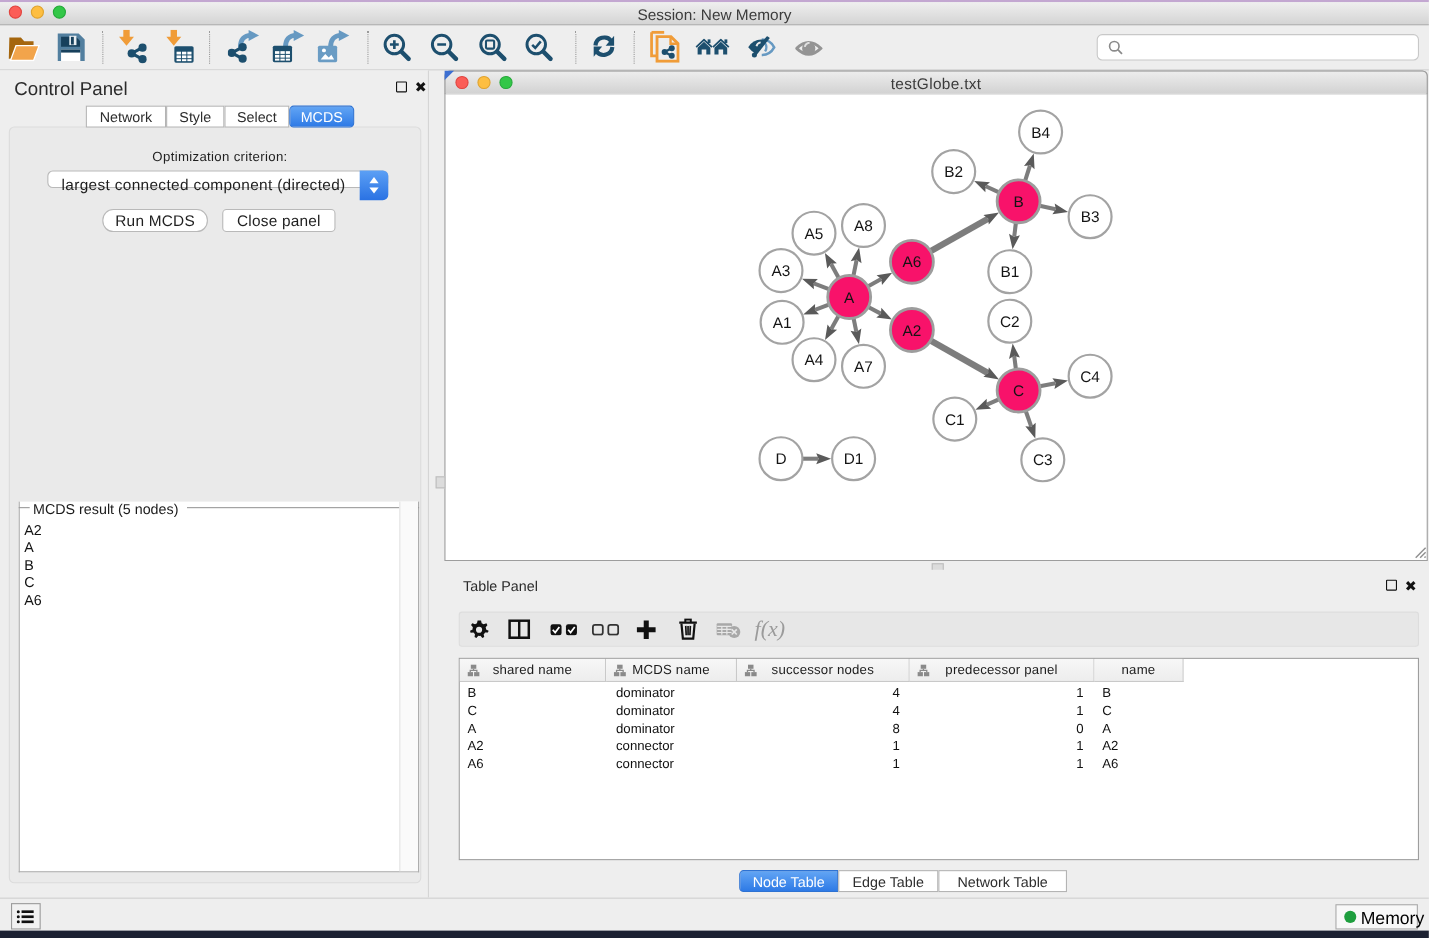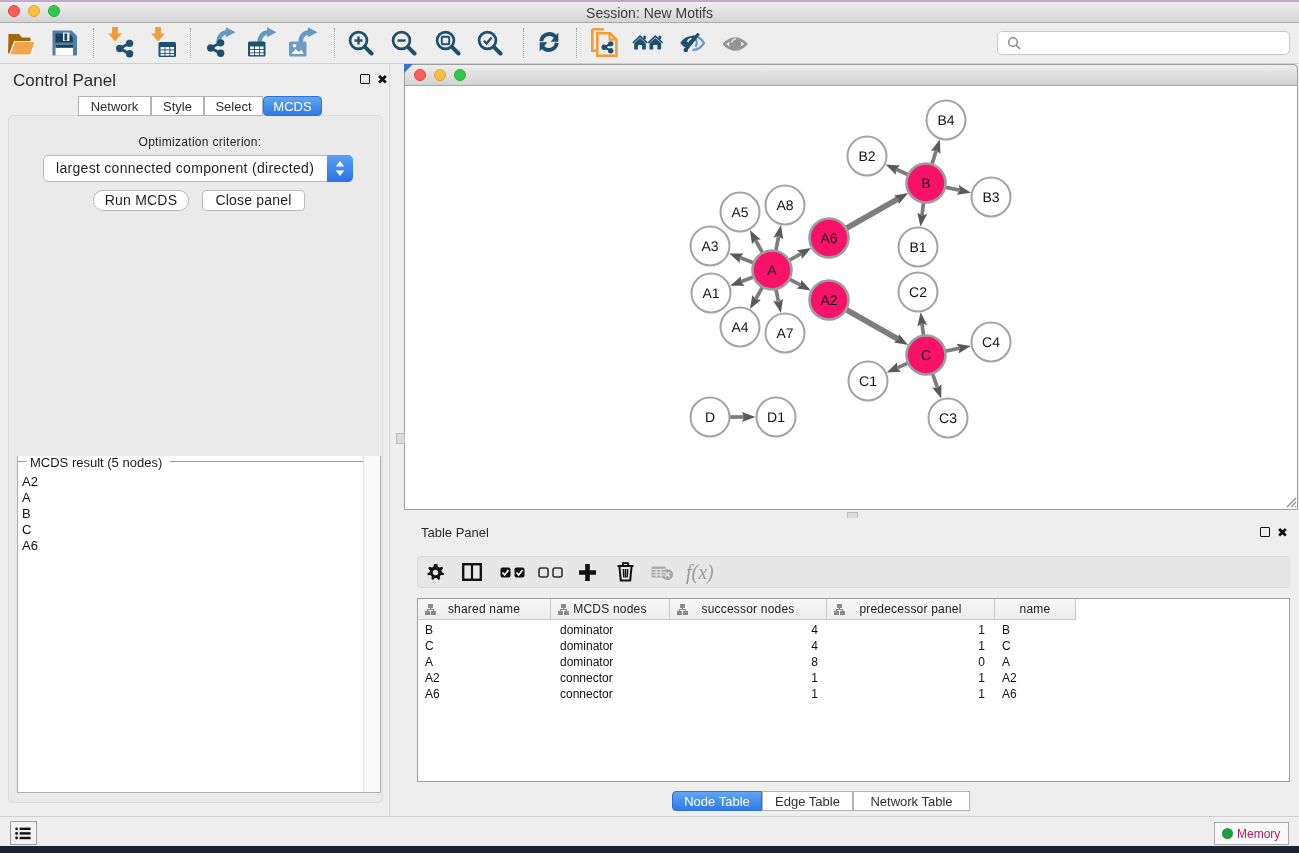--- a/index.html
+++ b/index.html
@@ -16,21 +16,21 @@
 .tbsep { position:absolute; top:28px; height:30px; width:0; border-left:1px dotted #9a9a9a; }
 .tbi { position:absolute; }
 #search { left:997px; top:31px; width:293px; height:24px; background:#fff; border:1px solid #c8c8c8; border-radius:5px; }
 #toolline { left:0; top:63px; width:1299px; height:1px; background:#d0d0d0; }
 #cpanel { left:0; top:64px; width:390px; height:752px; background:#eeeeee; border-right:1px solid #d5d5d5; }
 .winbtn { position:absolute; top:73px; font-size:12px; color:#111; }
 .cptab { position:absolute; top:96px; height:20px; line-height:19px; text-align:center; font-size:13px; color:#2e2e2e; background:#fff; border:1px solid #b4b4b4; }
 .cptab.sel { background:linear-gradient(#62a5f4,#2e7ae6); color:#fff; border:1px solid #2e72d2; border-radius:4px; }
 #cpbody { left:8px; top:115px; width:375px; height:688px; background:#eaeaea; border:1px solid #dcdcdc; border-radius:5px; }
 #optlabel { left:5px; top:135px; width:390px; text-align:center; font-size:12px; letter-spacing:0.3px; color:#1f1f1f; }
-#dropdown { left:43px; top:155px; width:310px; height:27px; background:#fff; border:1px solid #b9b9b9; border-radius:5px; font-size:14px; letter-spacing:0.3px; color:#1f1f1f; line-height:25px; padding-left:12px; }
+#dropdown { left:43px; top:155px; width:310px; height:16px; background:#fff; border:1px solid #b9b9b9; border-radius:5px; font-size:14px; letter-spacing:0.3px; color:#1f1f1f; line-height:25px; padding-left:12px; }
 #dropbtn { left:327px; top:155px; width:26px; height:27px; background:linear-gradient(#5ca0f5,#2a72e3); border-radius:0 5px 5px 0; }
 .btn { position:absolute; height:21px; background:#fff; border:1px solid #b9b9b9; border-radius:4px; font-size:14px; letter-spacing:0.2px; color:#1f1f1f; text-align:center; line-height:19px; }
 #resultbox { left:17px; top:456px; width:364px; height:337px; background:#fff; border:1px solid #adadad; border-top:none; }
 #resline1 { left:17px; top:461px; width:10px; height:1px; background:#9a9a9a; }
 #resline2 { left:170px; top:461px; width:211px; height:1px; background:#9a9a9a; }
 #resultlegend { left:26px; top:455px; padding:0 4px; font-size:13px; color:#1b1b1b; }
 .resitem { position:absolute; left:22px; font-size:13px; color:#111; }
 #res-scroll { left:363px; top:456px; width:17px; height:336px; background:#fafafa; border-left:1px solid #e3e3e3; }
 #netwin { left:404px; top:64px; width:894px; height:446px; background:#fff; border:1px solid #9d9d9d; border-radius:5px 5px 0 0; }
 #nettitle { left:404px; top:64px; width:894px; height:22px; background:linear-gradient(#ededed,#d2d2d2); border:1px solid #9d9d9d; border-bottom:1px solid #a8a8a8; border-radius:5px 5px 0 0; }
@@ -46,21 +46,21 @@
 #membtn { left:1214px; top:822px; width:75px; height:23px; background:#f8f8f8; border:1px solid #a8a8a8; }
 #bottomstrip { left:0; top:846px; width:1299px; height:7px; background:#1c2132; }
 </style>
 </head>
 <body>
 <div class="abs" id="topline"></div>
 <div class="abs" id="titlebar">
   <div class="tl r" style="left:8px;"></div>
   <div class="tl y" style="left:28px;"></div>
   <div class="tl g" style="left:48px;"></div>
-  <div class="title">Session: New Motifs</div>
+  <div class="title">Session: New Memory</div>
 </div>
 <div class="tbsep" style="left:93px"></div>
 <div class="tbsep" style="left:190px"></div>
 <div class="tbsep" style="left:334px"></div>
 <div class="tbsep" style="left:523px"></div>
 <div class="tbsep" style="left:576px"></div>
 <svg class="tbi" style="left:7px;top:32px" width="30" height="24" viewBox="0 0 30 24">
     <path d="M1.5 2 h10.5 l3 3.5 h8.5 v16 h-22.5 z" fill="#a5660e"></path>
 <path d="M7.5 9.5 h21 l-5 13.5 h-21 z" fill="#f2a44b" stroke="#fff" stroke-width="1.2"></path>
   </svg>
@@ -237,20 +237,21 @@
 <div class="resitem" style="top:474px;">A2</div>
 <div class="resitem" style="top:490px;">A</div>
 <div class="resitem" style="top:506px;">B</div>
 <div class="resitem" style="top:522px;">C</div>
 <div class="resitem" style="top:538px;">A6</div>
 <div class="abs" id="netwin"></div>
 <div class="abs" id="nettitle">
   <div class="tl r" style="left:9px; top:4px;"></div>
   <div class="tl y" style="left:29px; top:4px;"></div>
   <div class="tl g" style="left:49px; top:4px;"></div>
+  <div class="title">testGlobe.txt</div>
 </div>
 <svg class="abs" style="left:404px;top:64px" width="10" height="10" viewBox="0 0 10 10">
     <path d="M0 0 h9 L0 9 z" fill="#3c6fd2"></path>
   </svg>
 <svg class="abs" style="left:405px;top:86px" width="893" height="423" viewBox="405 86 893 423" font-family="Liberation Sans, sans-serif" text-rendering="geometricPrecision">
 <line x1="754.7" y1="276.5" x2="740.9" y2="281.7" stroke="#7d7d7d" stroke-width="3.7"></line>
 <path d="M730.2 285.8L741.0 276.3L740.8 281.8L744.6 285.7Z" fill="#5a5a5a"></path>
 <line x1="754.7" y1="263.3" x2="739.8" y2="257.6" stroke="#7d7d7d" stroke-width="3.7"></line>
 <path d="M729.1 253.4L743.5 253.6L739.7 257.5L739.9 262.9Z" fill="#5a5a5a"></path>
 <line x1="762.9" y1="286.1" x2="755.7" y2="299.1" stroke="#7d7d7d" stroke-width="3.7"></line>
@@ -400,21 +401,21 @@
 <div class="abs" id="tablebox"></div>
 <div class="th" style="left:418px;width:133px;">shared name</div>
 <svg class="abs" style="left:425px;top:604px" width="11" height="11" viewBox="0 0 11 11">
     <g fill="#8a8a8a">
       <rect x="3" y="0" width="5" height="4"></rect>
       <rect x="0" y="7" width="5" height="4"></rect>
       <rect x="6" y="7" width="5" height="4"></rect>
       <path d="M5.5 4 v2 M2.5 7 v-1.5 h6 V7" stroke="#8a8a8a" fill="none" stroke-width="1.2"></path>
     </g>
   </svg>
-<div class="th" style="left:551px;width:119px;">MCDS nodes</div>
+<div class="th" style="left:551px;width:119px;">MCDS name</div>
 <svg class="abs" style="left:558px;top:604px" width="11" height="11" viewBox="0 0 11 11">
     <g fill="#8a8a8a">
       <rect x="3" y="0" width="5" height="4"></rect>
       <rect x="0" y="7" width="5" height="4"></rect>
       <rect x="6" y="7" width="5" height="4"></rect>
       <path d="M5.5 4 v2 M2.5 7 v-1.5 h6 V7" stroke="#8a8a8a" fill="none" stroke-width="1.2"></path>
     </g>
   </svg>
 <div class="th" style="left:670px;width:157px;">successor nodes</div>
 <svg class="abs" style="left:677px;top:604px" width="11" height="11" viewBox="0 0 11 11">
@@ -472,18 +473,18 @@
       <circle cx="1.6" cy="1.8" r="1.4"></circle>
       <circle cx="1.6" cy="6.4" r="1.4"></circle>
       <circle cx="1.6" cy="11" r="1.4"></circle>
       <rect x="4.6" y="0.6" width="11" height="2.4"></rect>
       <rect x="4.6" y="5.2" width="11" height="2.4"></rect>
       <rect x="4.6" y="9.8" width="11" height="2.4"></rect>
     </g>
   </svg>
 <div class="abs" id="membtn"></div>
 <div class="abs" style="left:1222px;top:828px;width:11px;height:11px;border-radius:50%;background:#1e9e3e;"></div>
-<div class="abs" style="left:1237px;top:827px;font-size:12px;color:#be185d;">Memory</div>
+<div class="abs" style="left:1237px;top:827px;font-size:16px;color:#000000;">Memory</div>
 <div class="abs" id="bottomstrip"></div>
 <svg class="abs" style="left:1007px;top:36px" width="15" height="15" viewBox="0 0 15 15">
     <circle cx="6" cy="6" r="4.3" fill="none" stroke="#8b8b8b" stroke-width="1.5"></circle>
     <line x1="9.2" y1="9.2" x2="13" y2="13" stroke="#8b8b8b" stroke-width="1.6"></line>
   </svg>
 
 </body></html>

